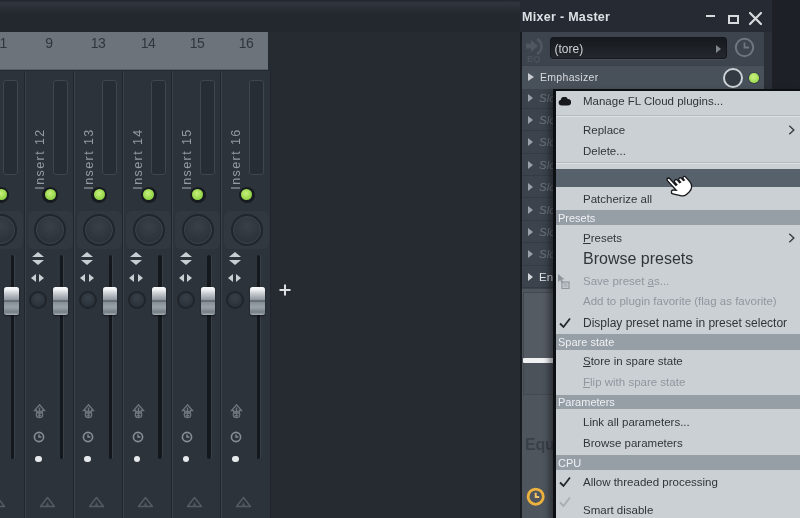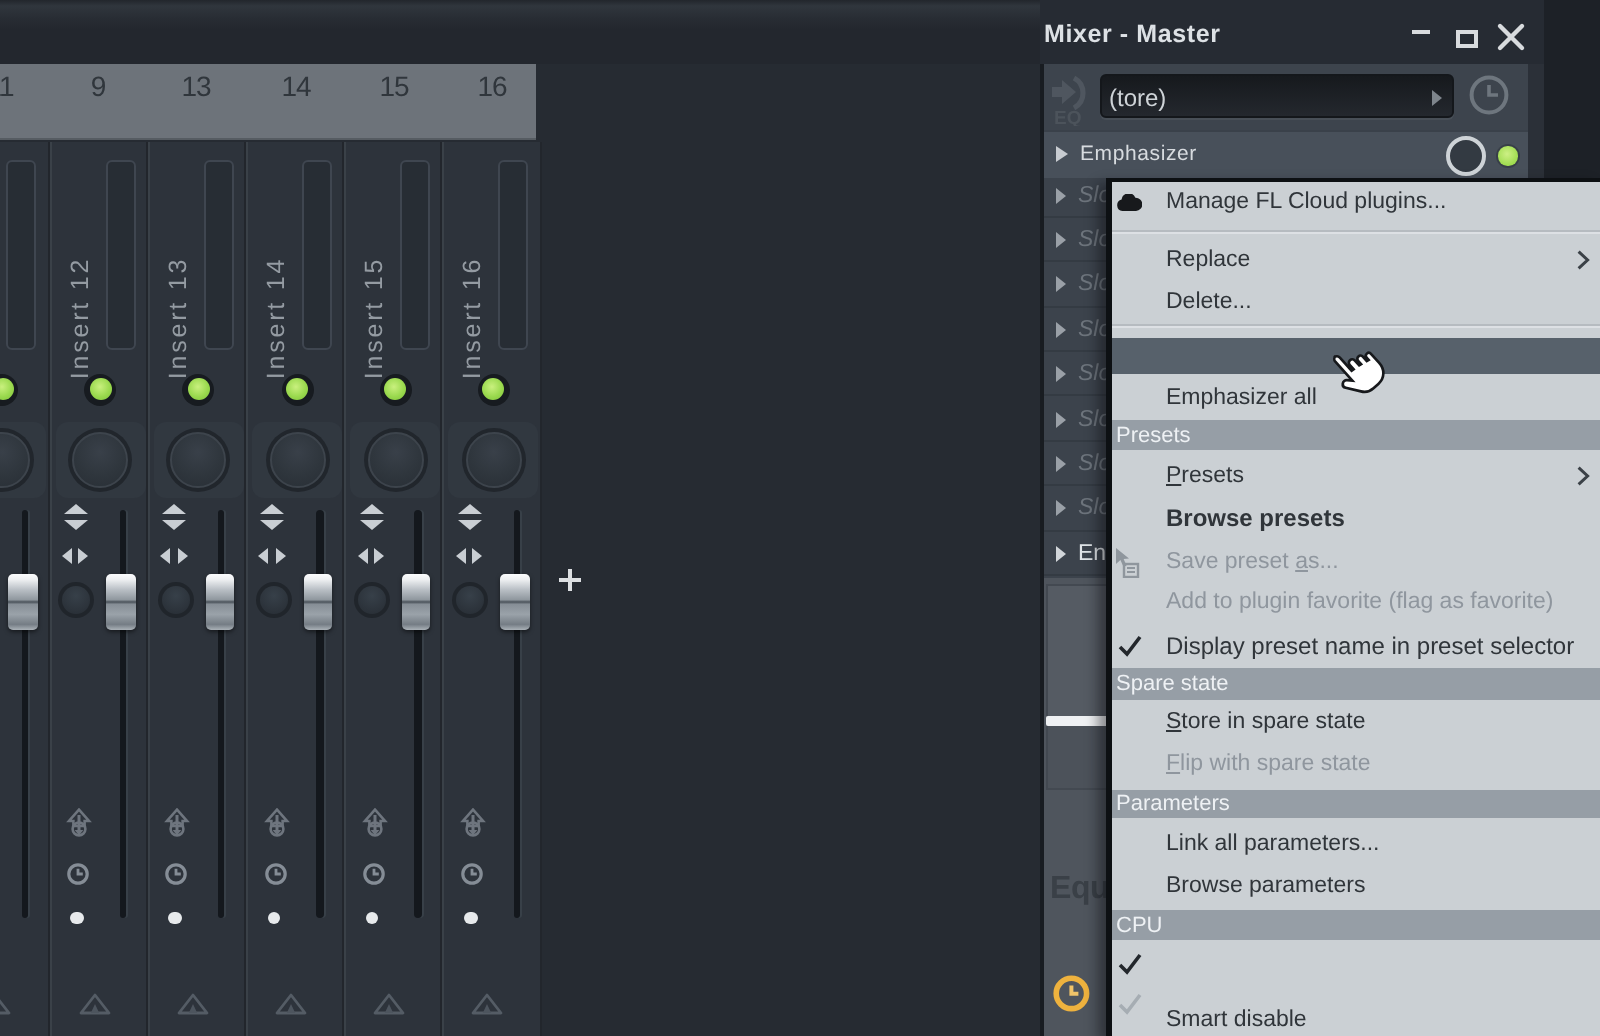--- a/index.html
+++ b/index.html
@@ -300,30 +300,31 @@
 <div class="abs" style="left:558px;top:210px;height:15px;line-height:16px;font-size:11px;color:#eef1f4">Presets</div>
 <div class="abs" style="left:556px;top:334px;width:244px;height:15.5px;background:#969ea6"></div>
 <div class="abs" style="left:558px;top:334px;height:15.5px;line-height:16.5px;font-size:11px;color:#eef1f4">Spare state</div>
 <div class="abs" style="left:556px;top:394.5px;width:244px;height:14.5px;background:#969ea6"></div>
 <div class="abs" style="left:558px;top:394.5px;height:14.5px;line-height:15.5px;font-size:11px;color:#eef1f4">Parameters</div>
 <div class="abs" style="left:556px;top:455px;width:244px;height:15px;background:#969ea6"></div>
 <div class="abs" style="left:558px;top:455px;height:15px;line-height:16px;font-size:11px;color:#eef1f4">CPU</div>
 <div class="abs" style="left:583px;top:91px;width:215px;height:20px;line-height:20px;font-size:11.5px;color:#30353a;font-weight:normal;white-space:nowrap">Manage FL Cloud plugins...</div>
 <div class="abs" style="left:583px;top:120px;width:215px;height:20px;line-height:20px;font-size:11.5px;color:#30353a;font-weight:normal;white-space:nowrap">Replace</div>
 <div class="abs" style="left:583px;top:140.5px;width:215px;height:20px;line-height:20px;font-size:11.5px;color:#30353a;font-weight:normal;white-space:nowrap">Delete...</div>
-<div class="abs" style="left:583px;top:188.5px;width:215px;height:20px;line-height:20px;font-size:11.5px;color:#30353a;font-weight:normal;white-space:nowrap">Emphasizer all</div>
+<div class="abs" style="left:583px;top:188.5px;width:215px;height:20px;line-height:20px;font-size:11.5px;color:#30353a;font-weight:normal;white-space:nowrap">Patcherize all</div>
 <div class="abs" style="left:583px;top:227.5px;width:215px;height:20px;line-height:20px;font-size:11.5px;color:#30353a;font-weight:normal;white-space:nowrap"><u>P</u>resets</div>
-<div class="abs" style="left:583px;top:249px;width:215px;height:20px;line-height:20px;font-size:12px;color:#30353a;font-weight:bold;white-space:nowrap">Browse presets</div>
+<div class="abs" style="left:583px;top:249px;width:215px;height:20px;line-height:20px;font-size:16px;color:#30353a;font-weight:normal;white-space:nowrap">Browse presets</div>
 <div class="abs" style="left:583px;top:270.5px;width:215px;height:20px;line-height:20px;font-size:11.5px;color:#8f969e;font-weight:normal;white-space:nowrap">Save preset <u>a</u>s...</div>
 <div class="abs" style="left:583px;top:291px;width:215px;height:20px;line-height:20px;font-size:11.5px;color:#8f969e;font-weight:normal;white-space:nowrap">Add to plugin favorite (flag as favorite)</div>
 <div class="abs" style="left:583px;top:312.5px;width:215px;height:20px;line-height:20px;font-size:12px;color:#30353a;font-weight:normal;white-space:nowrap">Display preset name in preset selector</div>
 <div class="abs" style="left:583px;top:351px;width:215px;height:20px;line-height:20px;font-size:11.5px;color:#30353a;font-weight:normal;white-space:nowrap"><u>S</u>tore in spare state</div>
 <div class="abs" style="left:583px;top:372px;width:215px;height:20px;line-height:20px;font-size:11.5px;color:#8f969e;font-weight:normal;white-space:nowrap"><u>F</u>lip with spare state</div>
 <div class="abs" style="left:583px;top:412px;width:215px;height:20px;line-height:20px;font-size:11.5px;color:#30353a;font-weight:normal;white-space:nowrap">Link all parameters...</div>
 <div class="abs" style="left:583px;top:433px;width:215px;height:20px;line-height:20px;font-size:11.5px;color:#30353a;font-weight:normal;white-space:nowrap">Browse parameters</div>
+<div class="abs" style="left:583px;top:471.5px;width:215px;height:20px;line-height:20px;font-size:11.5px;color:#30353a;font-weight:normal;white-space:nowrap">Allow threaded processing</div>
 <div class="abs" style="left:583px;top:500px;width:215px;height:20px;line-height:20px;font-size:11.5px;color:#30353a;font-weight:normal;white-space:nowrap">Smart disable</div>
 <svg class="abs" style="left:557.5px;top:96.5px" width="13" height="9" viewBox="0 0 13 9">
   <path d="M3.2 8.5 a2.9 2.9 0 0 1 -0.4 -5.7 A3.6 3.6 0 0 1 9.7 1.9 A2.6 2.6 0 0 1 10 8.5 Z" fill="#17191c"></path>
 </svg>
 <svg class="abs" style="left:787.5px;top:125px" width="7" height="10" viewBox="0 0 7 10">
       <path d="M1.3 0.8 L5.8 5 L1.3 9.2" fill="none" stroke="#3b4147" stroke-width="1.5"></path>
     </svg>
 <svg class="abs" style="left:787.5px;top:232.5px" width="7" height="10" viewBox="0 0 7 10">
       <path d="M1.3 0.8 L5.8 5 L1.3 9.2" fill="none" stroke="#3b4147" stroke-width="1.5"></path>
     </svg>

